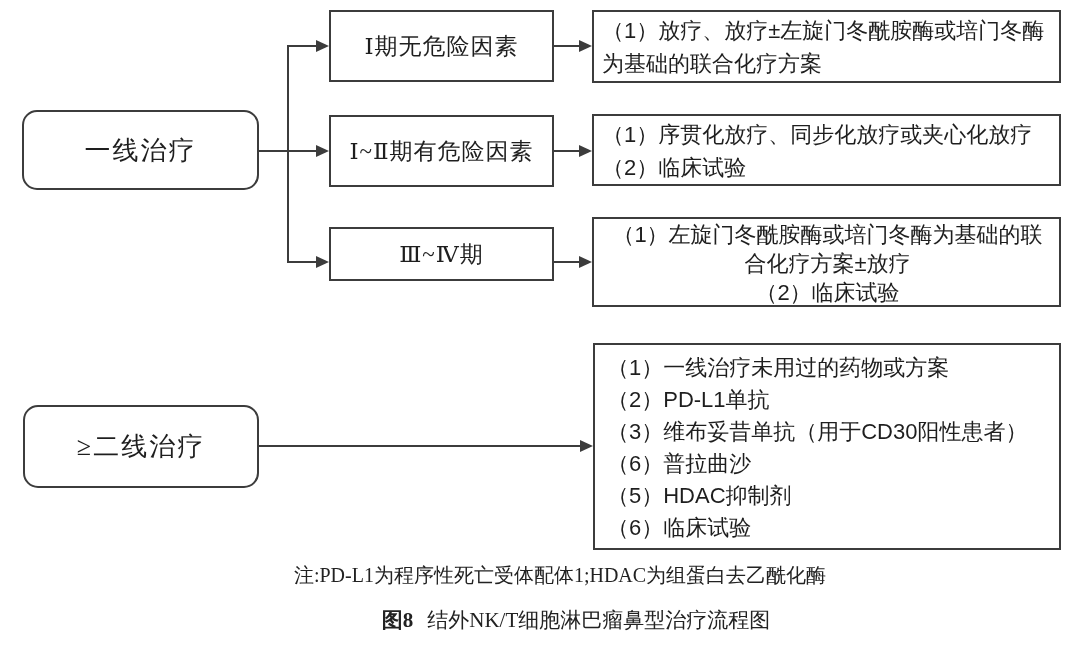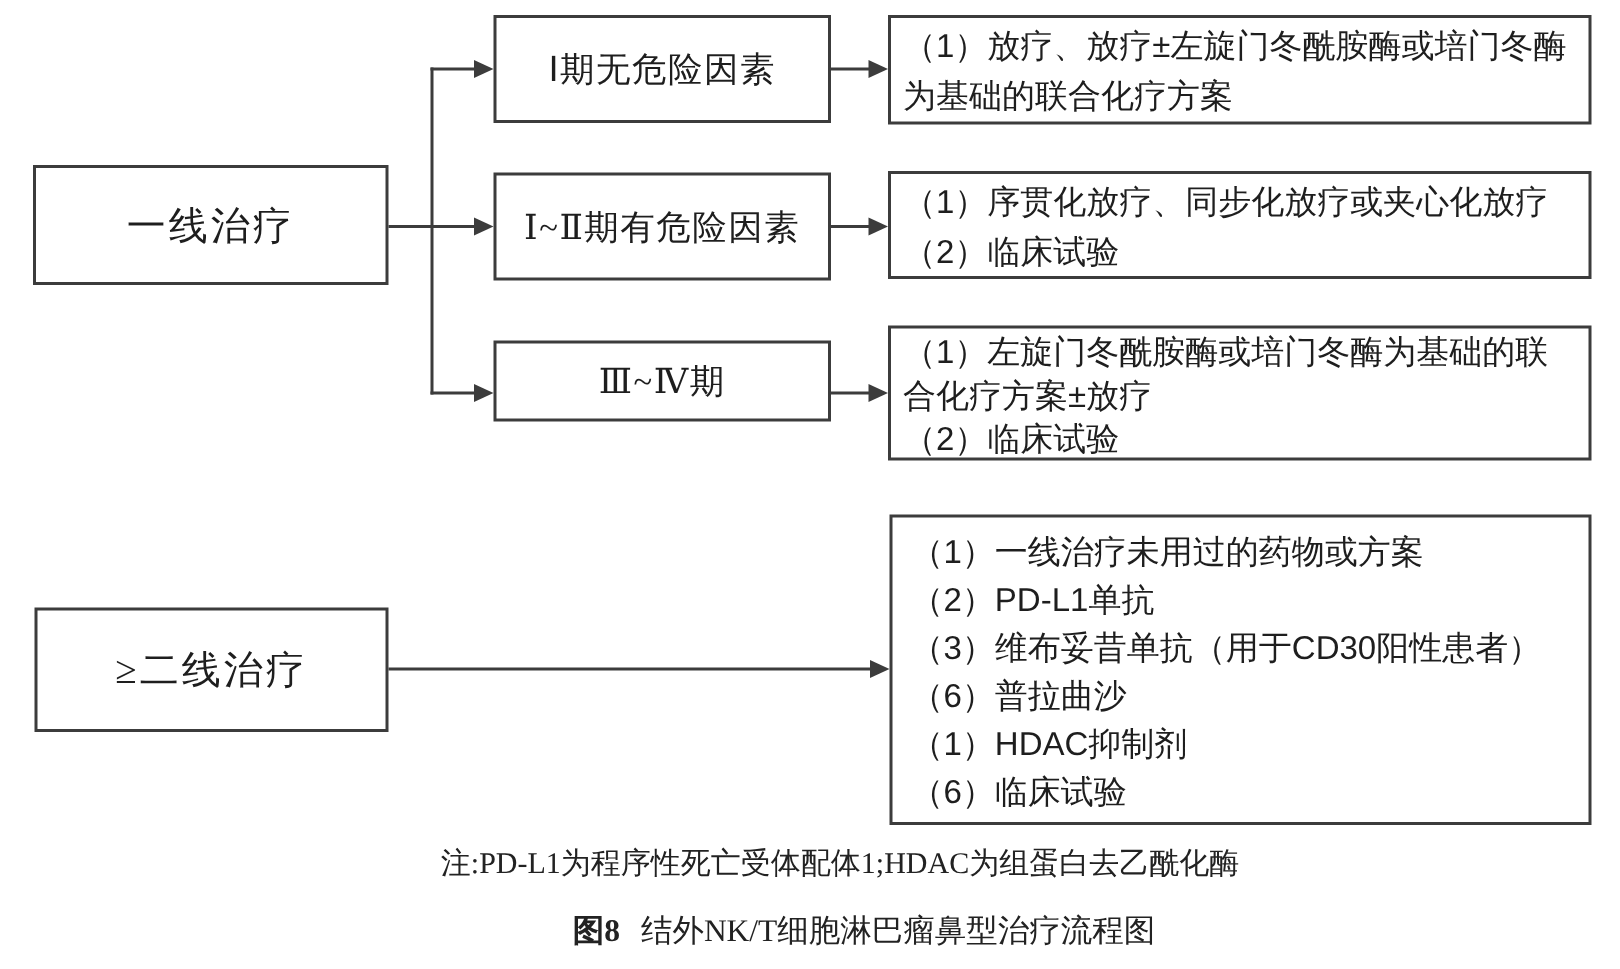--- a/index.html
+++ b/index.html
@@ -26,35 +26,36 @@
   .node.centered {
     display: flex;
     align-items: center;
     justify-content: center;
     text-align: center;
   }
   .node.source {
     font-family: "Liberation Serif", "DejaVu Serif", serif;
     font-size: 26px;
     letter-spacing: 2px;
+    border-radius: 15px;
   }
   .node.stage {
     font-family: "Liberation Serif", "DejaVu Serif", serif;
     font-size: 23px;
     letter-spacing: 1px;
   }
   .node.result {
     font-family: "Liberation Sans", "DejaVu Sans", sans-serif;
     font-weight: normal;
     font-size: 22px;
     padding: 2px 6px 0 8px;
   }
   .node.result .opt { line-height: 33px; }
   #box-result-3 .opt { line-height: 29px; }
-  #box-result-3 { padding-top: 1px; }
+  #box-result-3 { padding-top: 1px; text-align: center; }
   #box-result-4 { padding-top: 7px; padding-left: 12px; }
   #box-result-4 .opt { line-height: 32px; }
 
   
   .line {
     position: absolute;
     background: #3c3c3c;
   }
   .arrowhead {
     position: absolute;
@@ -80,21 +81,21 @@
 </style>
 </head>
 <body>
 
 <div id="canvas">
 
   <div class="node centered source" id="box-first-line" style="left:22px; top:110px; width:237px; height:80px;">
     <span>一线治疗</span>
   </div>
 
-  <div class="node centered stage" id="box-stage-1" style="left:329px; top:10px; width:225px; height:72px;font-family:Liberation Serif, serif;">
+  <div class="node centered stage" id="box-stage-1" style="left:329px; top:10px; width:225px; height:72px;">
     <span>Ⅰ期无危险因素</span>
   </div>
   <div class="node centered stage" id="box-stage-2" style="left:329px; top:115px; width:225px; height:72px;">
     <span>Ⅰ~Ⅱ期有危险因素</span>
   </div>
   <div class="node centered stage" id="box-stage-3" style="left:329px; top:227px; width:225px; height:54px;">
     <span>Ⅲ~Ⅳ期</span>
   </div>
 
   <div class="node result" id="box-result-1" style="left:592px; top:10px; width:469px; height:73px;">
@@ -113,21 +114,21 @@
 
   <div class="node centered source" id="box-second-line" style="left:23px; top:405px; width:236px; height:83px;">
     <span>≥二线治疗</span>
   </div>
 
   <div class="node result" id="box-result-4" style="left:593px; top:343px; width:468px; height:207px;">
     <div class="opt">（1）一线治疗未用过的药物或方案</div>
     <div class="opt">（2）PD-L1单抗</div>
     <div class="opt">（3）维布妥昔单抗（用于CD30阳性患者）</div>
     <div class="opt">（6）普拉曲沙</div>
-    <div class="opt">（1）HDAC抑制剂</div>
+    <div class="opt">（5）HDAC抑制剂</div>
     <div class="opt">（6）临床试验</div>
   </div>
 
   <div class="line" style="left:259px; top:150px; width:58px; height:2px;"></div>
   <div class="line" style="left:287px; top:45px; width:2px; height:218px;"></div>
   <div class="line" style="left:287px; top:45px; width:30px; height:2px;"></div>
   <div class="line" style="left:287px; top:261px; width:30px; height:2px;"></div>
   <div class="arrowhead" style="left:316px; top:40px;"></div>
   <div class="arrowhead" style="left:316px; top:145px;"></div>
   <div class="arrowhead" style="left:316px; top:256px;"></div>

